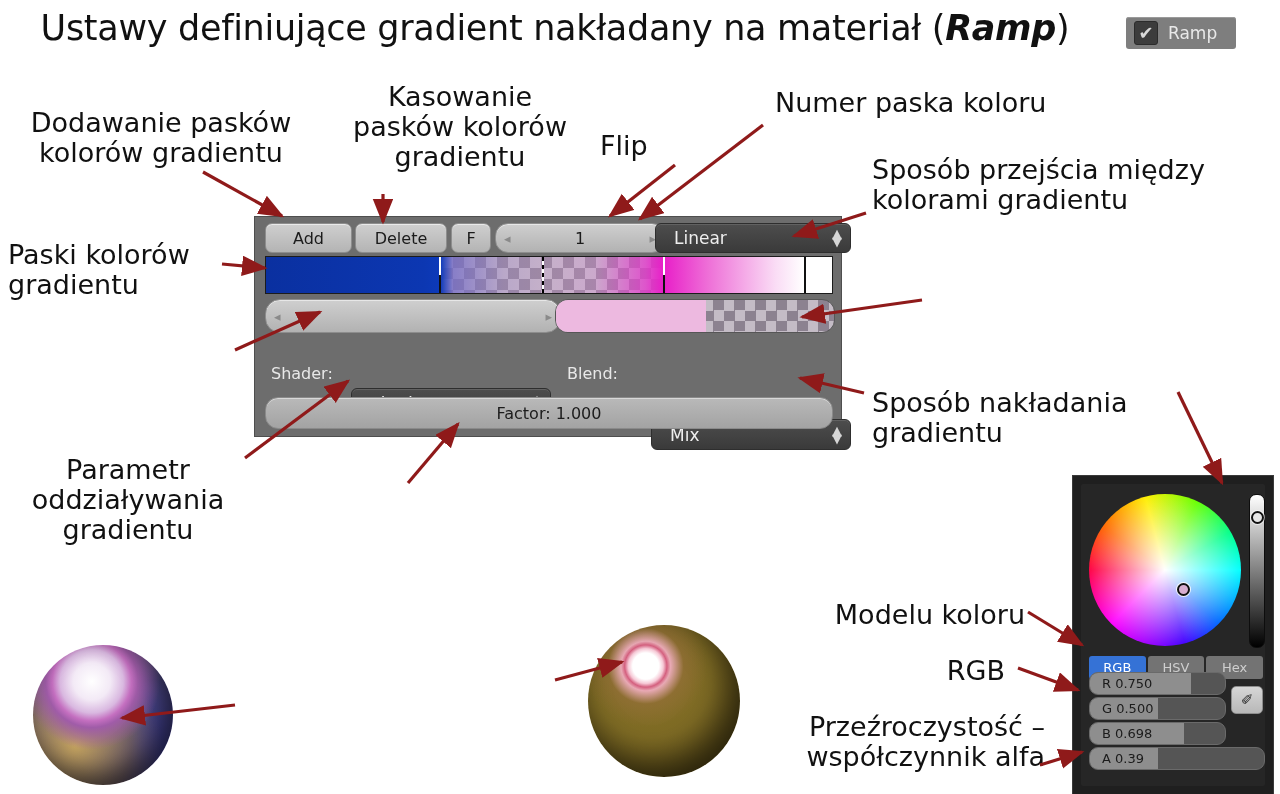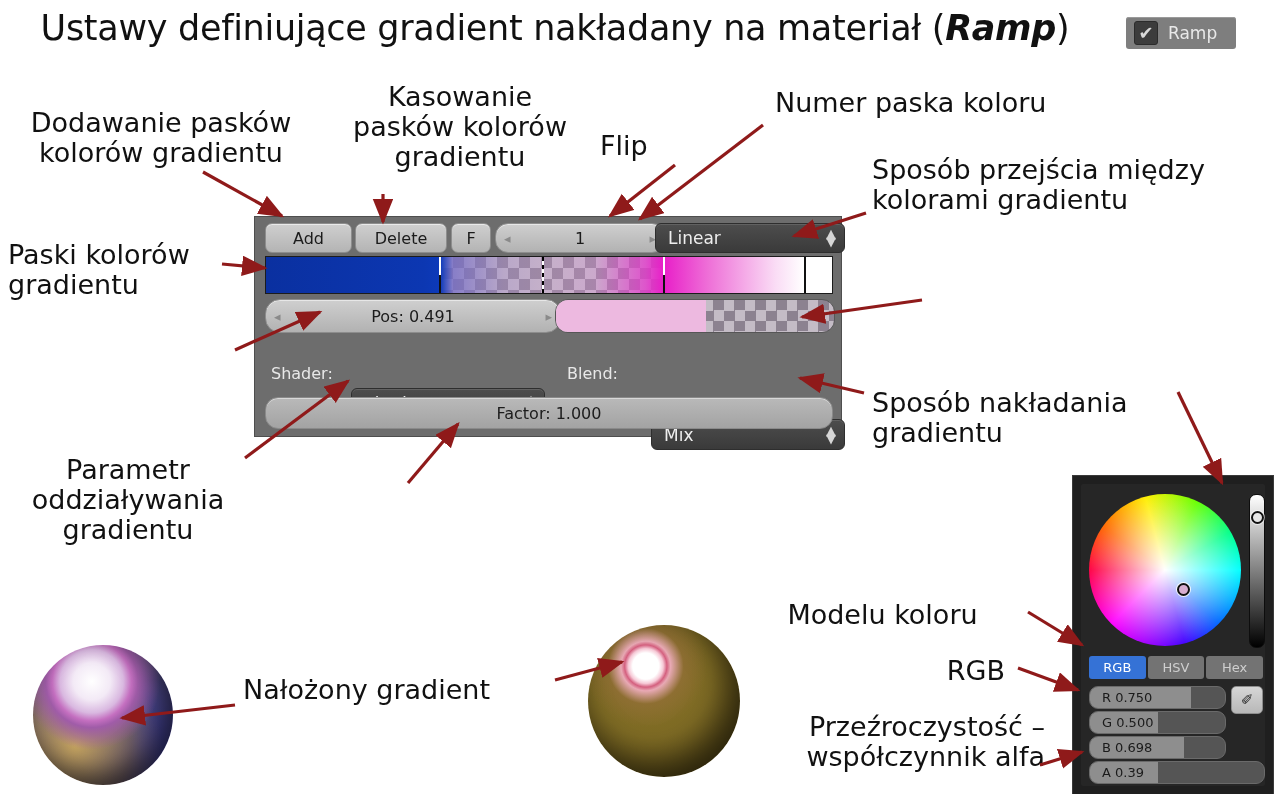--- a/index.html
+++ b/index.html
@@ -87,21 +87,21 @@
     box-shadow:inset 0 1px 0 rgba(255,255,255,.5);
   }
   .numfield .arrowL,.numfield .arrowR{color:#8a8a8a;font-size:13px;}
   .numfield .val{flex:1;text-align:center;}
   .dropdown{
     background:linear-gradient(#4d4d4d,#3a3a3a);
     border:1px solid #2e2e2e;
     border-radius:6px;
     color:#eee;font-size:17px;
     display:flex;align-items:center;
-    padding-left:12px;
+    padding-left:18px;
     position:relative;
     box-shadow:inset 0 1px 0 rgba(255,255,255,.12);
   }
   .dropdown .spin{
     position:absolute;right:8px;top:50%;transform:translateY(-50%);
     display:flex;flex-direction:column;line-height:.62;
     font-size:13px;color:#d6d6d6;
   }
   .slider{
     background:linear-gradient(#b9b9b9,#a3a3a3);
@@ -186,21 +186,21 @@
     border:2px solid #111;border-radius:50%;background:#e6e6e6;
     box-shadow:0 0 0 1px rgba(255,255,255,.6);
   }
   .modetabs{position:absolute;left:8px;top:172px;width:174px;height:23px;display:flex;gap:2px;}
   .modetab{
     flex:1;border-radius:3px;
     background:#737373;color:#cfcfcf;font-size:13px;
     display:flex;align-items:center;justify-content:center;
   }
   .modetab.active{background:#3572d6;color:#ffffff;}
-  .chanwrap{position:absolute;left:8px;top:202px;width:174px;}
+  .chanwrap{position:absolute;left:8px;top:188px;width:174px;}
   .chan{
     position:relative;height:21px;margin-bottom:2px;
     background:#555;border-radius:9px;overflow:hidden;
     border:1px solid #6a6a6a;
   }
   .chan .fill{position:absolute;left:0;top:0;height:100%;background:#8e8e8e;}
   .chan .txt{position:relative;z-index:2;line-height:21px;padding-left:12px;font-size:13px;color:#1b1b1b;}
   .chan.alpha{width:174px;}
   #eyedrop{
     position:absolute;left:150px;top:202px;width:30px;height:26px;
@@ -264,25 +264,24 @@
 
   <div class="abs note l" style="left:872px;top:388px;width:330px;">Sposób nakładania
 gradientu</div>
 
   <div class="abs note c" style="left:0px;top:455px;width:240px;padding-left:8px;">Parametr
 oddziaływania
 gradientu</div>
 
 
   <div class="abs note l" style="left:243px;top:645px;width:300px;">
-    <div>Nałożony gradient</div>
     
   </div>
 
-  <div class="abs note r" style="left:740px;top:600px;width:285px;text-align:center;">Modelu koloru</div>
+  <div class="abs note r" style="left:740px;top:600px;width:285px;">Modelu koloru</div>
 
   <div class="abs note r" style="left:740px;top:656px;width:265px;">RGB</div>
 
   <div class="abs note r" style="left:700px;top:712px;width:345px;">Przeźroczystość –
 współczynnik alfa</div>
 
   <div class="abs" id="ramp-panel">
 
     <div class="btn row" style="left:10px;top:6px;width:85px;height:28px;">Add</div>
 
@@ -308,21 +307,20 @@
       <div class="mark half-w" style="left:30.5%;"></div>
       <div class="mark half-b" style="left:30.5%;"></div>
       <div class="mark sel" style="left:48.8%;"></div>
       <div class="mark half-w" style="left:70.2%;"></div>
       <div class="mark half-b" style="left:70.2%;"></div>
       <div class="mark black" style="left:95%;"></div>
     </div>
 
     <div class="numfield row" style="left:10px;top:82px;width:278px;height:32px;border-radius:15px;">
       <span class="arrowL">◂</span>
-      <span class="val">Pos: 0.491</span>
       <span class="arrowR">▸</span>
     </div>
 
     <div class="abs" id="swatch">
       <div class="solid"></div>
     </div>
 
     <div class="row" style="left:16px;top:147px;font-size:16px;color:#e8e8e8;">Shader:</div>
 
     <div class="dropdown row" style="left:96px;top:141px;width:180px;height:29px;">

